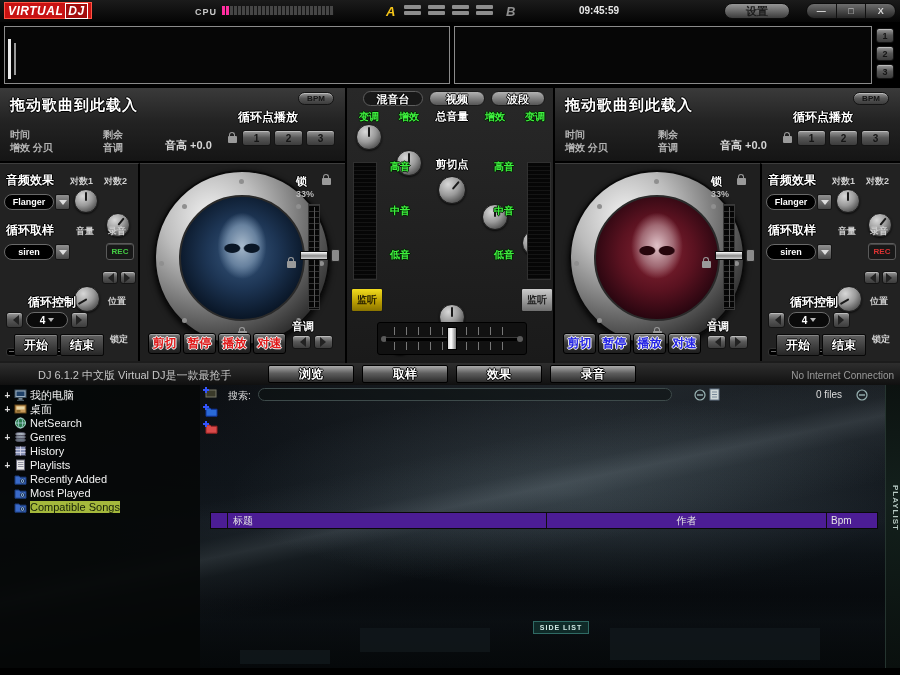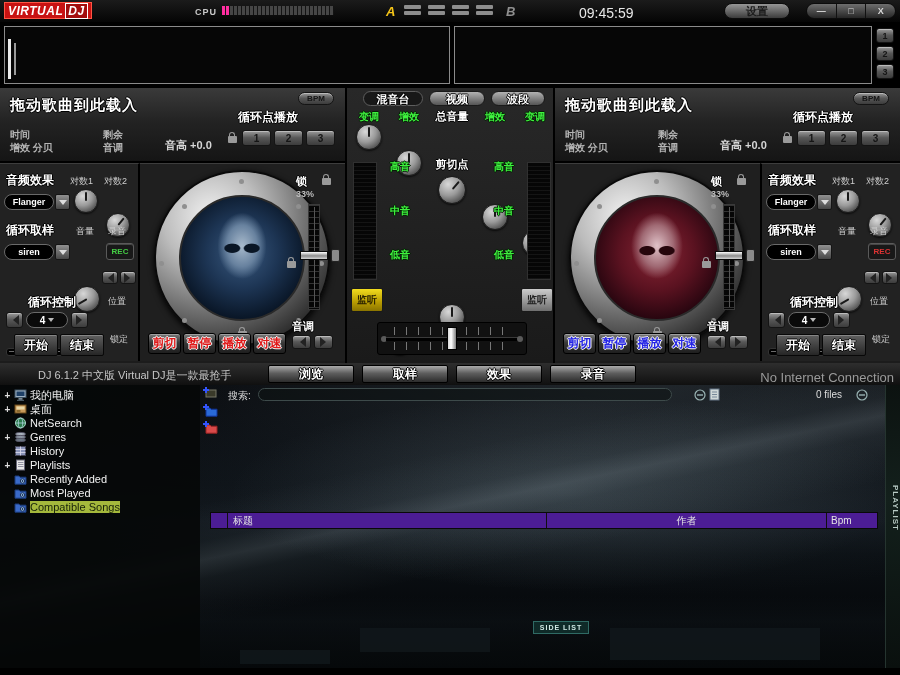--- a/index.html
+++ b/index.html
@@ -37,21 +37,21 @@
   .cpulbl { position:absolute; left:195px; top:7px; font-size:9px; font-weight:bold; color:#c8c8c8; letter-spacing:1px; }
   .cpumeter { position:absolute; left:222px; top:6px; width:112px; height:9px;
     background:repeating-linear-gradient(to right,#464646 0 3px,#131313 3px 4px); }
   .cpufill { position:absolute; left:0; top:0; width:8px; height:9px;
     background:repeating-linear-gradient(to right,#ff2da0 0 3px,#131313 3px 4px); }
   .decka { position:absolute; left:386px; top:4px; color:#f5c518; font-weight:bold; font-size:13px; font-style:italic; }
   .deckb { position:absolute; left:506px; top:4px; color:#8f8f8f; font-weight:bold; font-size:13px; font-style:italic; }
   .wfminis { position:absolute; left:404px; top:5px; display:flex; gap:7px; }
   .wfmini { width:17px; display:flex; flex-direction:column; gap:2px; }
   .wfmini i { display:block; height:4px; background:#8d8d8d; border-radius:1px; }
-  .clock { position:absolute; left:540px; top:5px; font-size:14px; font-weight:normal; color:#e8e8e8;padding-left:39px; }
+  .clock { position:absolute; left:540px; top:5px; font-size:10px; font-weight:bold; color:#e8e8e8;padding-left:39px; }
   .settings { position:absolute; left:724px; top:3px; width:66px; height:16px; border-radius:9px;
     background:linear-gradient(#969696,#3c3c3c); border:1px solid #0c0c0c; color:#1c1c1c;
     font-size:11px; font-weight:bold; display:flex; align-items:center; justify-content:center; }
   .wingrp { position:absolute; left:806px; top:3px; width:90px; height:16px; display:flex;
     border-radius:9px; overflow:hidden; border:1px solid #0c0c0c; }
   .winbtn { flex:1; background:linear-gradient(#6e6e6e,#262626); color:#d8d8d8; font-size:9px;
     font-weight:bold; display:flex; align-items:center; justify-content:center; border-right:1px solid #111; }
   .winbtn:last-child { border-right:none; }
 
   
@@ -76,21 +76,21 @@
   .pitchtxt { color:#d6d6d6; font-size:11px; font-weight:bold; }
   .hotcues { display:flex; gap:3px; }
   .hotcues .b3 { width:29px; height:16px; font-size:10px; }
   .deckbody { display:flex; height:198px; }
 
   
   .fxpanel { position:relative; width:140px; height:198px; background:#222;
     border-top:1px solid #3d3d3d; border-right:2px solid #000; }
   .fxpanel.rside { border-right:none; border-left:2px solid #000; }
   .fxt { font-size:12px; }
-  .slbl { font-size:9px; color:#cfcfcf; font-weight:normal; }
+  .slbl { font-size:9px; color:#cfcfcf; font-weight:bold; }
   .dd { display:flex; height:16px; }
   .dd .val { flex:1; background:#000; border:1px solid #6a6a6a; border-radius:8px;
     color:#fff; font-size:9px; font-weight:bold; text-align:center; line-height:14px; }
   .dd .darr { width:15px; margin-left:1px; background:linear-gradient(#909090,#474747);
     border:1px solid #151515; border-radius:2px; text-align:center; }
   .dd .darr::after { content:""; display:inline-block; border:4px solid transparent; border-top:5px solid #ddd; margin-top:5px; }
   .recbtn { background:#181818; border:1px solid #5a5a5a; border-radius:3px; font-size:8px;
     font-weight:bold; display:flex; align-items:center; justify-content:center;
     box-shadow:inset 0 1px 0 rgba(255,255,255,.2); }
   .rec-g { color:#44cc44; } .rec-r { color:#dd3333; }
@@ -159,21 +159,21 @@
   .xfader::before,.xfader::after { content:""; position:absolute; top:13px; width:6px; height:6px; border-radius:50%; background:#5a5a5a; }
   .xfader::before { left:3px; } .xfader::after { right:3px; }
 
   
   .browser { position:absolute; left:0; top:363px; width:752px; height:312px; }
   .tabbar { position:absolute; left:0; top:0; width:900px; height:22px; background:linear-gradient(#2e2e2e,#101010); }
   .scrolltext { position:absolute; left:38px; top:5px; font-size:11px; color:#c6c6c6; }
   .tabbtn { position:absolute; top:2px; width:86px; height:18px;
     background:linear-gradient(#ababab,#5e5e5e 45%,#2c2c2c); border:1px solid #000; border-radius:2px;
     display:flex; align-items:center; justify-content:center; font-size:12px; }
-  .conn { position:absolute; right:6px; top:7px; font-size:13px; color:#9a9a9a; }
+  .conn { position:absolute; right:6px; top:7px; font-size:10px; color:#9a9a9a; }
   .bbody { position:absolute; left:0; top:22px; width:900px; height:283px; overflow:hidden; background:
     linear-gradient(168deg, transparent 34%, rgba(160,185,195,.06) 42%, rgba(205,225,235,.14) 46%, rgba(160,185,195,.07) 50%, transparent 60%),
     radial-gradient(ellipse 520px 150px at 63% 38%, rgba(170,195,205,.16), transparent 65%),
     radial-gradient(ellipse 800px 300px at 72% -5%, rgba(95,110,120,.30), rgba(50,60,70,.12) 55%, transparent 75%),
     linear-gradient(180deg,#07090c 0%,#0d1217 35%,#12181e 48%,#0b1014 60%,#05070a 85%,#030404 100%); }
   .bstrip { position:absolute; left:0; top:305px; width:900px; height:7px; background:#000; }
   .sidebar { position:absolute; left:0; top:0; width:200px; height:283px; background:rgba(5,8,8,.9); padding-top:3px; }
   .srow { height:14px; display:flex; align-items:center; gap:3px; padding-left:4px; }
   .exp { width:7px; font-size:10px; color:#ddd; font-weight:bold; text-align:center; }
   .sicon { width:13px; height:12px; flex:none; }

